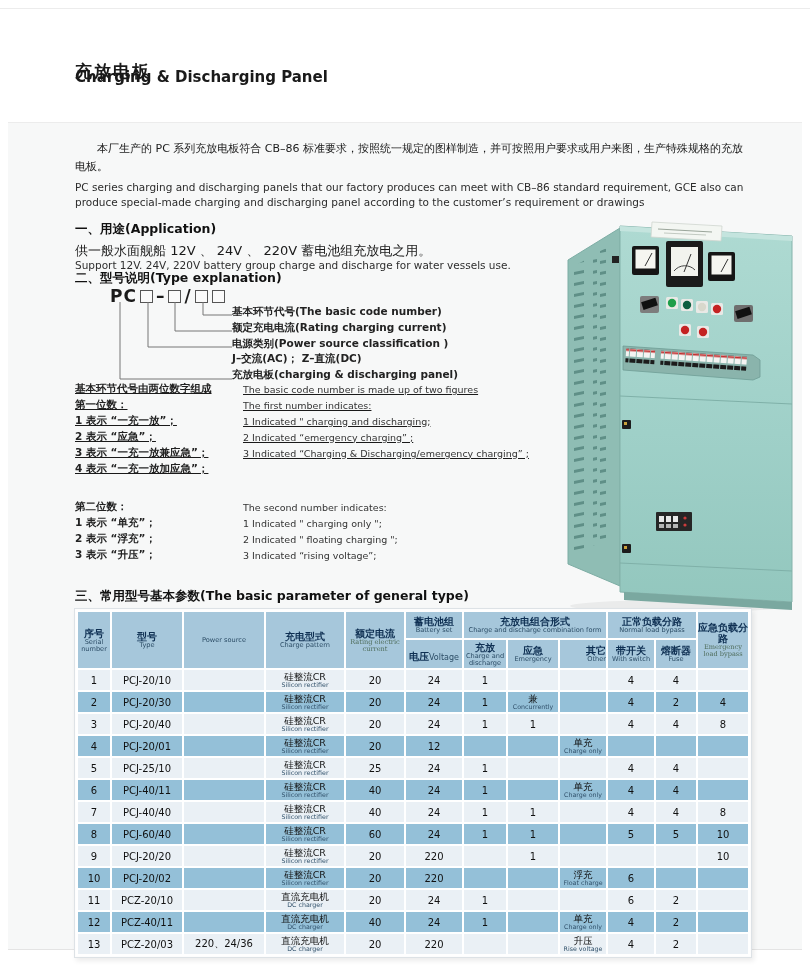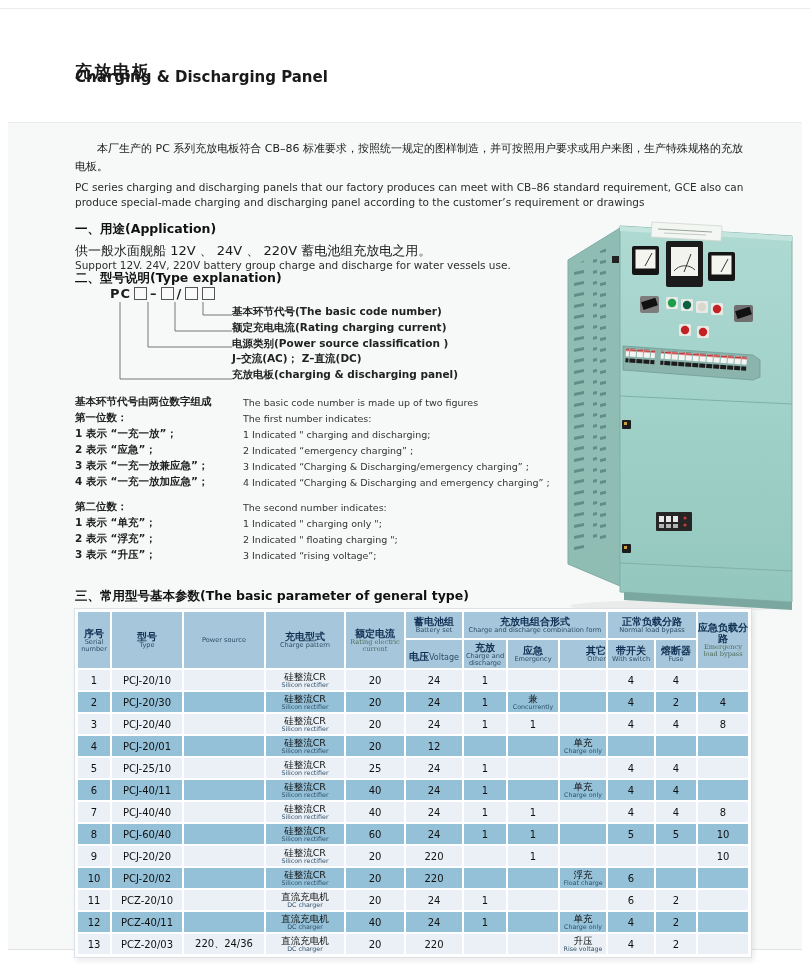--- a/index.html
+++ b/index.html
@@ -8,21 +8,21 @@
   .topline{position:absolute;left:0;top:8px;width:810px;height:1px;background:#ececec;}
   .band{position:absolute;left:8px;top:122px;width:794px;height:826px;background:#f7f8f8;
         border-top:1px solid #ececec;border-bottom:1px solid #e4e4e4;}
   .title-zh{position:absolute;left:75px;top:60px;font-size:17px;font-weight:bold;letter-spacing:2px;}
   .title-en{position:absolute;left:75px;top:68px;font-size:15px;font-weight:bold;}
   .p-zh{position:absolute;left:75px;top:140px;width:672px;font-size:11px;line-height:18px;text-indent:2em;}
   .p-en{position:absolute;left:75px;top:180px;width:672px;font-size:10.5px;line-height:15px;color:#2b2b2b;}
   .h-sec{position:absolute;font-size:12.5px;font-weight:bold;color:#111;}
   .small-zh{position:absolute;font-size:13px;color:#1a1a1a;}
   .small-en{position:absolute;font-size:10.5px;color:#2e2e2e;}
-  .formula{position:absolute;left:110px;top:286px;font-size:13px;font-weight:bold;letter-spacing:1px;
+  .formula{position:absolute;left:110px;top:286px;font-size:17px;font-weight:bold;letter-spacing:1px;
            display:flex;align-items:center;gap:2px;}
   .fbox{display:inline-block;width:11px;height:11px;border:1.4px solid #555;background:#fafafa;margin:0 1px;}
   .diag-lines{position:absolute;left:108px;top:300px;}
   .diag-labels{position:absolute;left:232px;top:305px;width:330px;}
   .diag-labels .dl{height:15.8px;font-size:10.5px;font-weight:bold;color:#222;white-space:nowrap;}
   .rules{position:absolute;width:600px;}
   .rule-row{display:flex;height:16px;align-items:center;}
   .rule-row .rz{width:160px;font-size:10.5px;font-weight:bold;color:#222;white-space:nowrap;}
   .rule-row .re{font-size:9.5px;color:#333;white-space:nowrap;margin-left:8px;}
   .tblwrap{position:absolute;left:74px;top:608px;background:#fdfdfd;border:1px solid #dde2e6;
@@ -79,21 +79,21 @@
   </svg>
 
   <div class="diag-labels">
     <div class="dl">基本环节代号(The basic code number)</div>
     <div class="dl">额定充电电流(Rating charging current)</div>
     <div class="dl">电源类别(Power source classification )</div>
     <div class="dl">J–交流(AC)； Z–直流(DC)</div>
     <div class="dl">充放电板(charging &amp; discharging panel)</div>
   </div>
 
-  <div class="rules" style="left:75px;top:394px;" id="rules-first">
+  <div class="rules" style="left:75px;top:381px;text-decoration:underline;" id="rules-first">
       <div class="rule-row">
         <span class="rz">基本环节代号由两位数字组成</span>
         <span class="re">The basic code number is made up of two figures</span>
       </div>
       <div class="rule-row">
         <span class="rz">第一位数：</span>
         <span class="re">The first number indicates:</span>
       </div>
       <div class="rule-row">
         <span class="rz">1 表示 “一充一放”；</span>
@@ -102,21 +102,20 @@
       <div class="rule-row">
         <span class="rz">2 表示 “应急”；</span>
         <span class="re">2 Indicated “emergency charging” ;</span>
       </div>
       <div class="rule-row">
         <span class="rz">3 表示 “一充一放兼应急”；</span>
         <span class="re">3 Indicated “Charging &amp; Discharging/emergency charging” ;</span>
       </div>
       <div class="rule-row">
         <span class="rz">4 表示 “一充一放加应急”；</span>
-        <span class="re">4 Indicated “Charging &amp; Discharging and emergency charging” ;</span>
       </div>
     </div>
   <div class="rules" style="left:75px;top:499px;" id="rules-second">
       <div class="rule-row">
         <span class="rz">第二位数：</span>
         <span class="re">The second number indicates:</span>
       </div>
       <div class="rule-row">
         <span class="rz">1 表示 “单充”；</span>
         <span class="re">1 Indicated " charging only ";</span>

